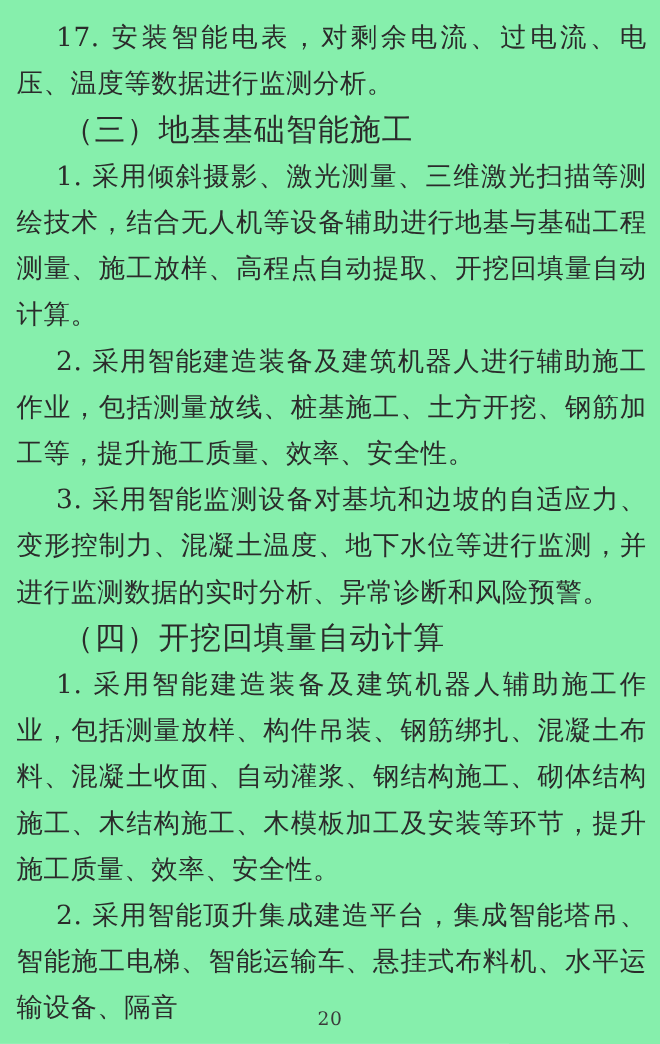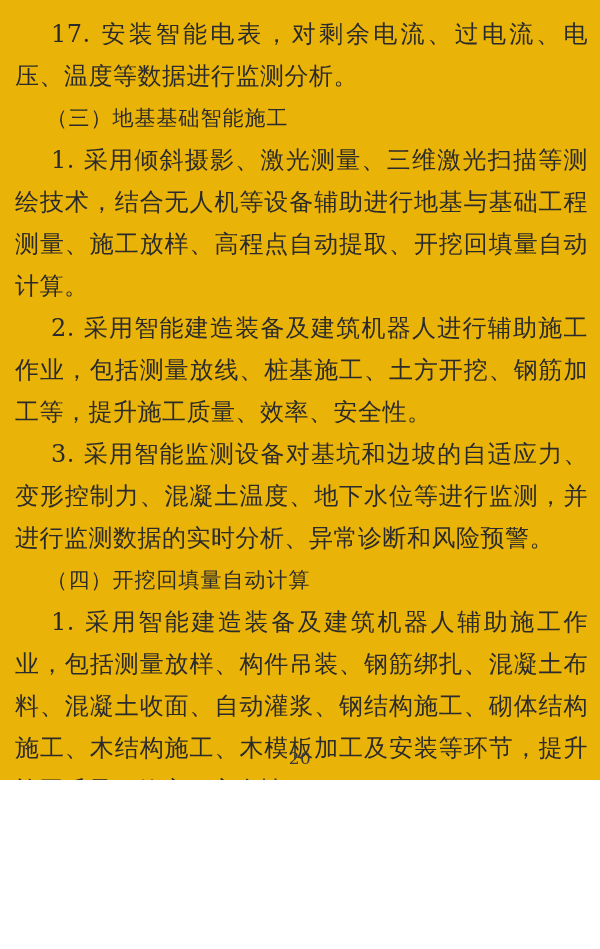--- a/index.html
+++ b/index.html
@@ -3,42 +3,42 @@
 <meta charset="utf-8">
 <style>
   html, body {
     margin: 0;
     padding: 0;
     background: #ffffff;
   }
   .page {
     position: relative;
     width: 600px;
-    height: 780px;
-    background: #eab308;
+    height: 949px;
+    background: #86efac;
     overflow: hidden;
     font-family: "DejaVu Serif", "Liberation Serif", serif;
     color: #2b2b2b;
     box-sizing: border-box;
   }
   .content {
     padding: 13px 12px 0 15px;
   }
   .para {
     margin: 0;
     font-size: 24px;
     line-height: 42px;
     text-align: justify;
     text-indent: 1.5em;
     letter-spacing: 0.5px;
     word-break: break-all;
   }
   .heading {
     margin: 0;
-    font-size: 21px;
+    font-size: 28px;
     line-height: 42px;
     text-indent: 1.5em;
     letter-spacing: 1px;
     font-weight: normal;
   }
   .page-number {
     position: absolute;
     bottom: 12px;
     left: 0;
     right: 0;

